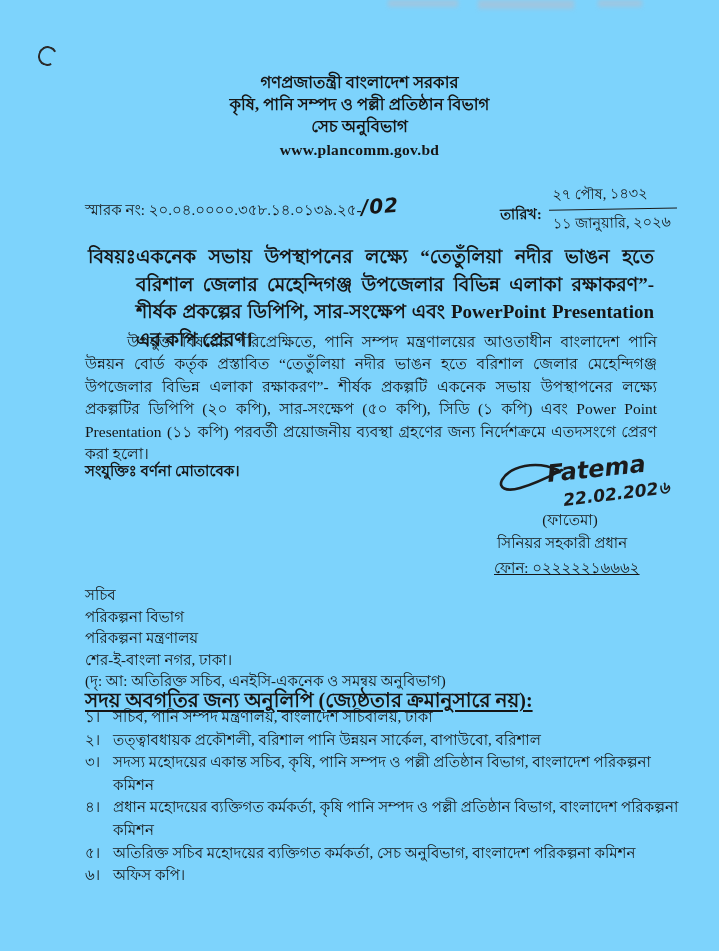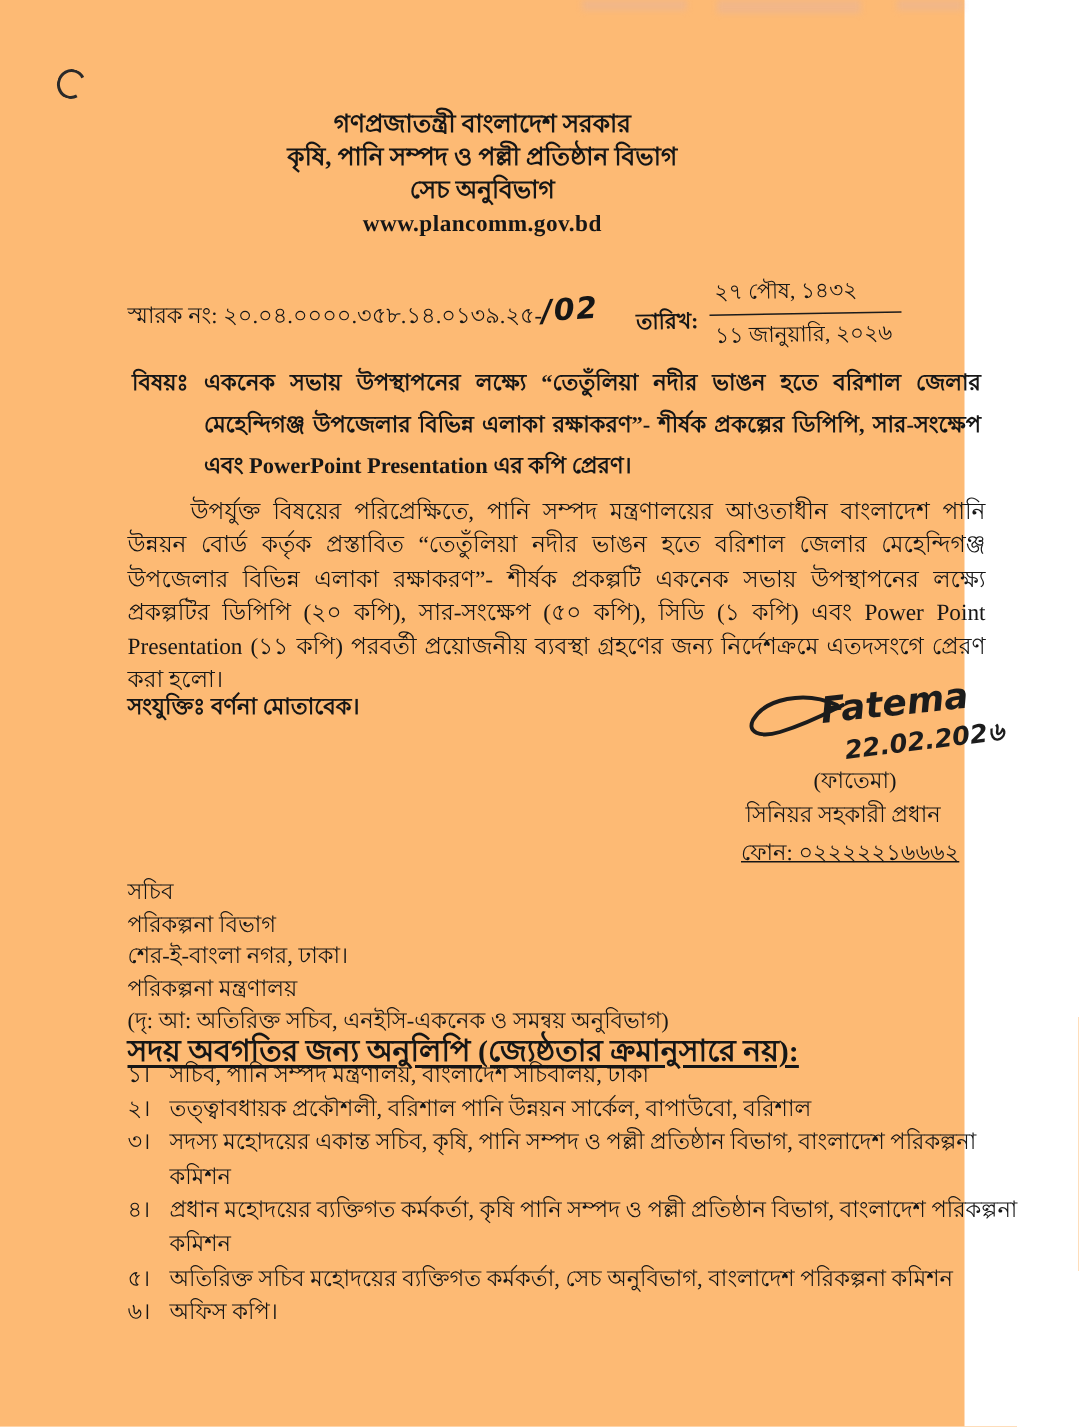--- a/index.html
+++ b/index.html
@@ -6,22 +6,22 @@
   html, body { margin: 0; padding: 0; }
   body {
     width: 719px; height: 951px;
     background: #ffffff;
     font-family: "Liberation Serif", "DejaVu Serif", serif;
     color: #161616;
     overflow: hidden;
   }
   .page {
     position: relative;
-    width: 643px; height: 951px;
-    background: #fdba74;
+    width: 719px; height: 951px;
+    background: #7dd3fc;
   }
   
   .smudge { position: absolute; top: 0; background: rgba(222,178,178,0.35); filter: blur(2px); }
   .smudge.s1 { left: 388px; width: 70px; height: 7px; }
   .smudge.s2 { left: 478px; width: 96px; height: 9px; }
   .smudge.s3 { left: 598px; width: 44px; height: 7px; }
   
   .punch-mark {
     position: absolute; left: 38px; top: 46px;
     width: 15px; height: 16px;
@@ -64,21 +64,21 @@
     transform: rotate(-1deg);
   }
   .date-label { font-weight: bold; padding-top: 8px; }
   .date-stack { text-align: left; }
   .date-top { padding: 0 6px 2px 4px; border-bottom: 1.5px solid #1b1b1b; }
   .date-bottom { padding: 2px 6px 0 4px; }
   .subject {
     position: absolute; top: 243px; left: 88px; width: 566px;
     display: flex;
     font-weight: bold;
-    font-size: 15px;
+    font-size: 19px;
     line-height: 27.5px;
   }
   .subject-label { flex: 0 0 48px; }
   .subject-text { flex: 1; text-align: justify; }
   .body-par {
     position: absolute; top: 331px; left: 85px; width: 572px;
     font-size: 15.5px;
     line-height: 22.4px;
     text-align: justify;
     text-indent: 42px;
@@ -168,22 +168,22 @@
     <text x="68" y="48" font-size="17" font-style="italic" font-weight="bold" font-family="DejaVu Sans, sans-serif" fill="#1c1c1c" transform="rotate(-7 68 48)">22.02.202৬</text>
   </svg>
 
   <div class="sig-name-line">(ফাতেমা)</div>
   <div class="sig-designation">সিনিয়র সহকারী প্রধান</div>
   <div class="sig-phone">ফোন: ০২২২২২১৬৬৬২</div>
 
   <div class="recipient">
     <div>সচিব</div>
     <div>পরিকল্পনা বিভাগ</div>
+    <div>পরিকল্পনা মন্ত্রণালয়</div>
     <div>শের-ই-বাংলা নগর, ঢাকা।</div>
-    <div>পরিকল্পনা মন্ত্রণালয়</div>
     <div>(দৃ: আ: অতিরিক্ত সচিব, এনইসি-একনেক ও সমন্বয় অনুবিভাগ)</div>
   </div>
 
   <div class="cc-heading">সদয় অবগতির জন্য অনুলিপি (জ্যেষ্ঠতার ক্রমানুসারে নয়):</div>
 
   <div class="cc-list">
     <div class="cc-item">
       <span class="cc-num">১।</span>
       <span class="cc-text">সচিব, পানি সম্পদ মন্ত্রণালয়, বাংলাদেশ সচিবালয়, ঢাকা</span>
     </div>

